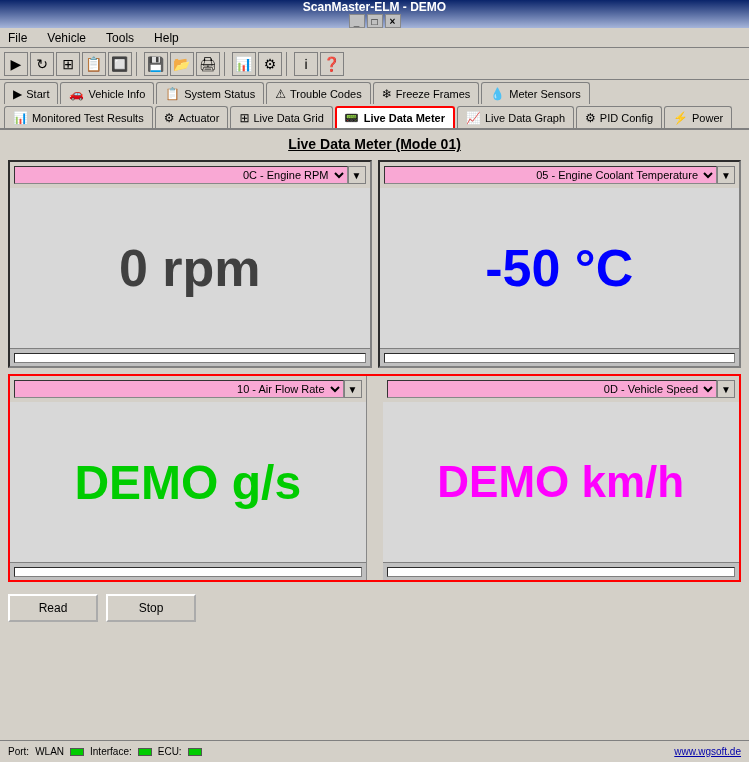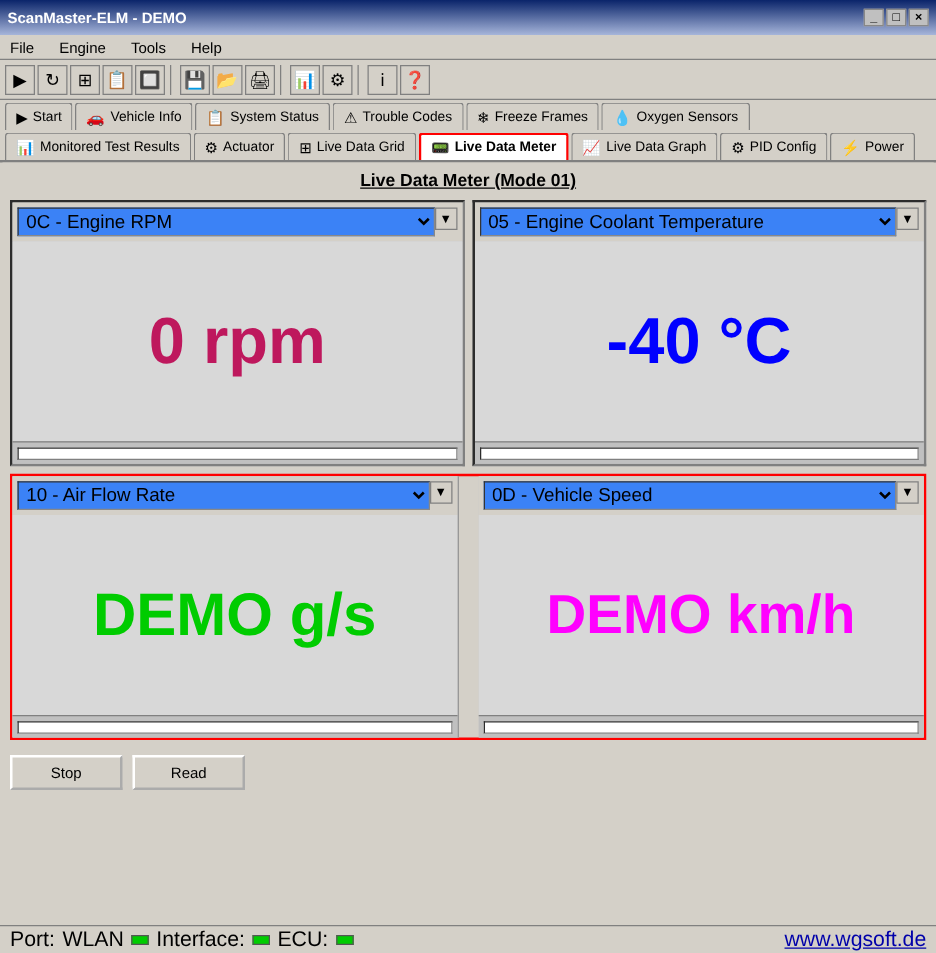--- a/index.html
+++ b/index.html
@@ -16,20 +16,21 @@
     .title-bar {
       background: linear-gradient(to bottom, #0a246a, #a6b5da);
       color: white;
       height: 28px;
       display: flex;
       align-items: center;
       justify-content: space-between;
       padding: 0 6px;
       font-size: 12px;
       font-weight: bold;
+      flex-direction: column;
     }
     .title-bar-buttons {
       display: flex;
       gap: 2px;
     }
     .title-btn {
       width: 16px;
       height: 14px;
       background: #c0c0c0;
       border: 1px solid #888;
@@ -190,21 +191,21 @@
     }
 
     
     .status-bar {
       background: #d4d0c8;
       height: 22px;
       border-top: 1px solid #808080;
       display: flex;
       align-items: center;
       padding: 0 8px;
-      font-size: 17px;
+      font-size: 10px;
       justify-content: space-between;
       position: absolute;
       bottom: 0;
       left: 0;
       right: 0;
     }
 
     .status-left {
       display: flex;
       align-items: center;
@@ -239,40 +240,41 @@
       flex-shrink: 0;
     }
 
     .select-wrapper {
       display: flex;
       flex: 1;
     }
     .select-wrapper select {
       flex: 1;
       border: 1px inset #888;
-      background: #3b82f6;
-      font-size: 15px;
+      background: #f9a8d4;
+      font-size: 11px;
       padding: 1px 2px;
+      text-align: right;
     }
   </style>
 </head>
 <body>
 
 <div class="title-bar">
   <span>ScanMaster-ELM - DEMO</span>
   <div class="title-bar-buttons">
     <div class="title-btn">_</div>
     <div class="title-btn">□</div>
     <div class="title-btn">×</div>
   </div>
 </div>
 
 <div class="menu-bar">
   <span class="menu-item">File</span>
-  <span class="menu-item">Engine</span>
+  <span class="menu-item">Vehicle</span>
   <span class="menu-item">Tools</span>
   <span class="menu-item">Help</span>
 </div>
 
 <div class="toolbar">
   <div class="toolbar-btn">▶</div>
   <div class="toolbar-btn">↻</div>
   <div class="toolbar-btn">⊞</div>
   <div class="toolbar-btn">📋</div>
   <div class="toolbar-btn">🔲</div>
@@ -304,21 +306,21 @@
   <div class="tab">
     <span class="tab-icon">⚠</span>
     <span>Trouble Codes</span>
   </div>
   <div class="tab">
     <span class="tab-icon">❄</span>
     <span>Freeze Frames</span>
   </div>
   <div class="tab">
     <span class="tab-icon">💧</span>
-    <span>Oxygen Sensors</span>
+    <span>Meter Sensors</span>
   </div>
 </div>
 
 <div class="tab-row2 tab-row2-wrapper">
   <div class="tab">
     <span class="tab-icon">📊</span>
     <span>Monitored Test Results</span>
   </div>
   <div class="tab">
     <span class="tab-icon">⚙</span>
@@ -355,38 +357,38 @@
     <div class="meter-panel">
       <div class="meter-select-row">
         <div class="select-wrapper">
           <select>
             <option>0C - Engine RPM</option>
           </select>
         </div>
         <div class="dropdown-arrow">▼</div>
       </div>
       <div class="meter-value-area">
-        <span class="meter-value" style="color: #be185d;">0 rpm</span>
+        <span class="meter-value" style="color: #404040;">0 rpm</span>
       </div>
       <div class="meter-bar-area">
         <div class="meter-bar"></div>
       </div>
     </div>
 
     <div class="meter-panel">
       <div class="meter-select-row">
         <div class="select-wrapper">
           <select>
             <option>05 - Engine Coolant Temperature</option>
           </select>
         </div>
         <div class="dropdown-arrow">▼</div>
       </div>
       <div class="meter-value-area">
-        <span class="meter-value" style="color: #0000ff;">-40 °C</span>
+        <span class="meter-value" style="color: #0000ff;">-50 °C</span>
       </div>
       <div class="meter-bar-area">
         <div class="meter-bar"></div>
       </div>
     </div>
 
   </div>
 
   <div style="border: 2px solid red; background: #d4d0c8;">
     <div style="display: grid; grid-template-columns: 1fr 1fr; gap: 16px;">
@@ -424,22 +426,22 @@
           <div class="meter-bar"></div>
         </div>
       </div>
 
     </div>
   </div>
 
 </div>
 
 <div class="bottom-bar">
+  <button class="action-btn">Read</button>
   <button class="action-btn">Stop</button>
-  <button class="action-btn">Read</button>
 </div>
 
 <div class="status-bar">
   <div class="status-left">
     <span>Port:</span>
     <span>WLAN</span>
     <span class="status-led led-green"></span>
     <span>Interface:</span>
     <span class="status-led led-green"></span>
     <span>ECU:</span>

